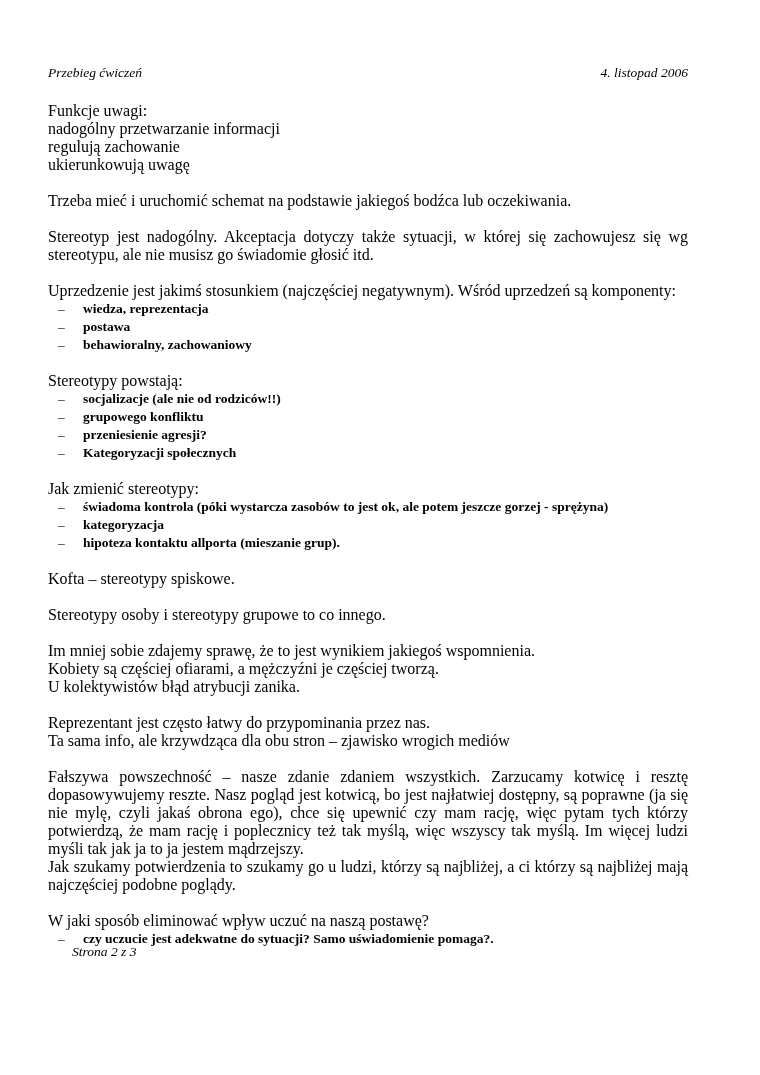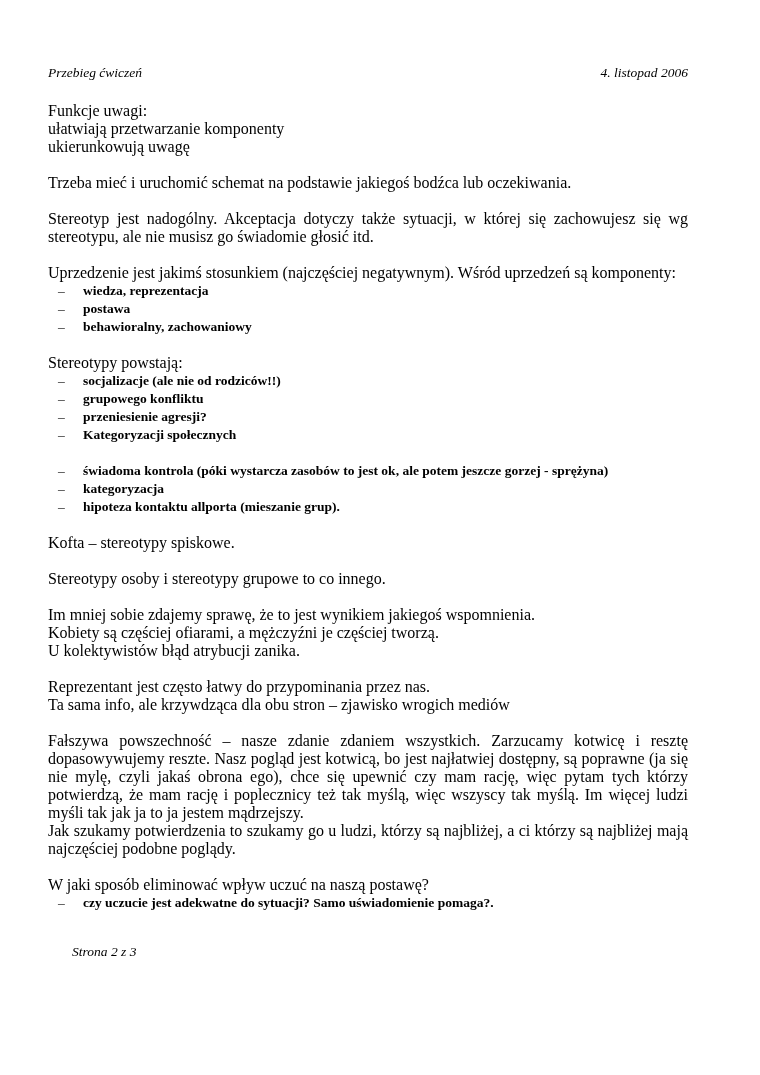--- a/index.html
+++ b/index.html
@@ -56,21 +56,22 @@
 
 <div class="page">
   <div class="header">
     <span class="hdr-left">Przebieg ćwiczeń</span>
     <span class="hdr-right">4. listopad 2006</span>
   </div>
 
   <div class="doc-body" id="doc-body">
       <div class="block">
         <p class="para">Funkcje uwagi:</p>
-        <p class="para">ułatwiają przetwarzanie komponenty</p>
+        <p class="para">nadogólny przetwarzanie informacji</p>
+        <p class="para">regulują zachowanie</p>
         <p class="para">ukierunkowują uwagę</p>
       </div>
       <div class="block">
         <p class="para">Trzeba mieć i uruchomić schemat na podstawie jakiegoś bodźca lub oczekiwania.</p>
       </div>
       <div class="block">
         <p class="para justify">Stereotyp jest nadogólny. Akceptacja dotyczy także sytuacji, w której się zachowujesz się wg stereotypu, ale nie musisz go świadomie głosić itd.</p>
       </div>
       <div class="block">
         <p class="para">Uprzedzenie jest jakimś stosunkiem (najczęściej negatywnym). Wśród uprzedzeń są komponenty:</p>
@@ -100,20 +101,21 @@
         <div class="li">
           <span class="dash">–</span>
           <span class="li-text">przeniesienie agresji?</span>
         </div>
         <div class="li">
           <span class="dash">–</span>
           <span class="li-text">Kategoryzacji społecznych</span>
         </div>
       </div>
       <div class="block">
+        <p class="para">Jak zmienić stereotypy:</p>
         <div class="li">
           <span class="dash">–</span>
           <span class="li-text">świadoma kontrola (póki wystarcza zasobów to jest ok, ale potem jeszcze gorzej - sprężyna)</span>
         </div>
         <div class="li">
           <span class="dash">–</span>
           <span class="li-text">kategoryzacja</span>
         </div>
         <div class="li">
           <span class="dash">–</span>

